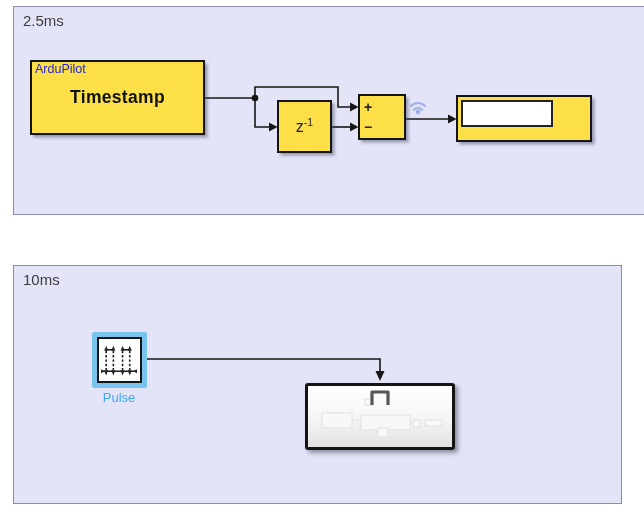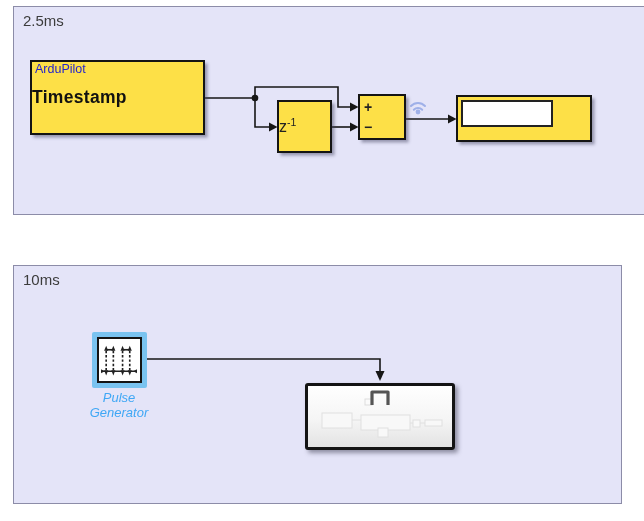--- a/index.html
+++ b/index.html
@@ -4,39 +4,39 @@
 <style>
   html,body{margin:0;padding:0;background:#ffffff;}
   body{width:644px;height:521px;position:relative;overflow:hidden;
        font-family:"Liberation Sans",sans-serif;}
   .panel{position:absolute;background:#e4e4f8;border:1.5px solid #8c8ca8;box-sizing:border-box;}
   #panel-fast{left:13px;top:6px;width:640px;height:209px;}
   #panel-slow{left:13px;top:265px;width:609px;height:239px;}
   .panel-label{position:absolute;left:9px;top:5px;font-size:15px;color:#3c3c3c;}
   .block{position:absolute;background:#fde047;border:2px solid #141414;box-sizing:border-box;
          box-shadow:2.5px 2.5px 3px rgba(70,70,100,0.5);}
-  .block-center{display:flex;align-items:center;width:100%;height:100%;}
+  .block-center{display:flex;align-items:center;justify-content:center;width:100%;height:100%;}
   #timestamp-block{left:30px;top:60px;width:175px;height:75px;}
   #timestamp-block .link-tag{position:absolute;left:3px;top:0px;font-size:12.5px;color:#2424cc;}
   #timestamp-block .title{font-weight:bold;font-size:17.5px;color:#111;letter-spacing:0.3px;}
   #unit-delay-block{left:277px;top:100px;width:55px;height:53px;font-size:16px;color:#222;}
   #unit-delay-block sup{font-size:10.5px;}
   #sum-block{left:358px;top:94px;width:48px;height:46px;}
   .sum-sign{position:absolute;left:4px;font-size:14px;font-weight:bold;color:#222;line-height:1;}
   .sum-sign.top{top:4px;}
   .sum-sign.bottom{top:24px;}
   #display-block{left:456px;top:95px;width:136px;height:47px;border-width:2.5px;}
   #display-value{position:absolute;left:3px;top:3px;width:88px;height:23px;
                  border:2px solid #222;background:#fff;font-size:12px;}
   #pulse-generator{position:absolute;left:92px;top:332px;width:55px;height:56px;
                    background:#79c3f0;border-radius:2px;}
   #pulse-generator .inner{position:absolute;left:5px;top:5px;width:45px;height:46px;
                           background:#fff;border:2px solid #141414;box-sizing:border-box;}
   #pulse-generator-label{position:absolute;left:54px;top:390px;width:130px;text-align:center;
-                         color:#3fa7f5;font-size:13px;line-height:15px;font-style:italic;}
+                         color:#3fa7f5;font-size:13px;line-height:15px;}
   #pulse-generator-label span{display:block;}
   #subsystem-block{left:305px;top:383px;width:150px;height:67px;border-width:3px;border-radius:3px;
                    background:linear-gradient(180deg,#ffffff 0%,#f5f5f5 55%,#e3e3e3 100%);
                    box-shadow:3px 3px 4px rgba(60,60,80,0.5);}
   #wires{position:absolute;left:0;top:0;width:644px;height:521px;pointer-events:none;}
 </style>
 </head>
 <body>
 
 <div class="panel" id="panel-fast">
@@ -122,21 +122,20 @@
         <polygon points="21,30 25,30 23,35"></polygon>
           <polygon points="28,30 32,30 30,35"></polygon>
         <polygon points="2,29 2,33 5.5,31"></polygon>
           <polygon points="37,29 37,33 33.5,31"></polygon>
       </g>
     </svg>
   </div>
 </div>
 <div id="pulse-generator-label">
   <span>Pulse</span>
-  <span>Generator</span>
 </div>
 
 <div class="block" id="subsystem-block">
   <svg width="144" height="61" viewBox="0 0 144 61" xmlns="http://www.w3.org/2000/svg">
     <g stroke="#e0e0e0" fill="#f8f8f8">
       <path d="M44,34 H53" fill="none"></path>
       <path d="M102,37 H105" fill="none"></path>
       <path d="M112,37 H117" fill="none"></path>
       <path d="M75,44 V42" fill="none"></path>
       <rect x="14" y="27" width="30" height="15"></rect>

